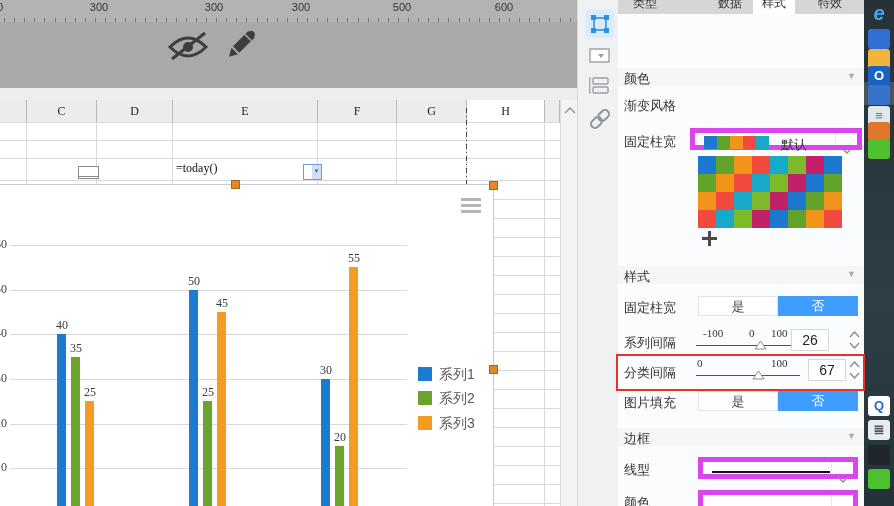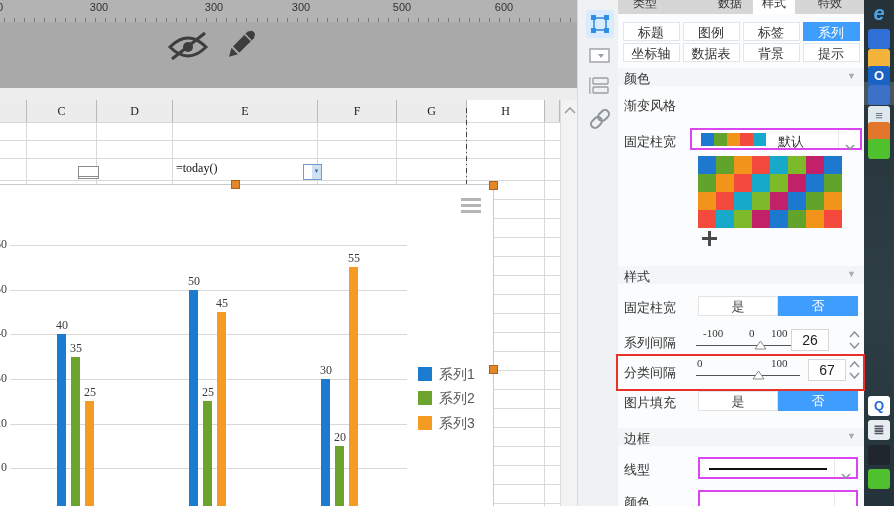--- a/index.html
+++ b/index.html
@@ -64,21 +64,21 @@
   .seg .opt.active{background:#3f9dfd;color:#fff;}
   .toggle{position:absolute;left:80px;width:160px;height:20px;display:flex;}
   .toggle .yes{width:80px;background:#fff;border:1px solid #e3e3e3;box-sizing:border-box;font-size:13px;color:#444;text-align:center;line-height:19px;}
   .toggle .no{width:80px;background:#3f9dfd;font-size:13px;color:#fff;text-align:center;line-height:20px;}
   .slider-num{position:absolute;font-family:"Liberation Serif",serif;font-size:11px;color:#333;}
   .track{position:absolute;width:104px;height:1px;background:#555;}
   .spin{position:absolute;width:38px;height:22px;background:#fff;border:1px solid #d6d6d6;box-sizing:border-box;
         font-size:14px;color:#222;text-align:center;line-height:20px;}
   .spin-arrows{position:absolute;width:12px;height:22px;}
   #redbox{position:absolute;left:-2px;top:354px;width:245px;height:33px;border:2px solid #e8312a;z-index:20;pointer-events:none;}
-  .dropdown{position:absolute;width:160px;height:22px;background:#fff;border:2px solid #d946ef;box-sizing:border-box;font-family:Liberation Mono, monospace;}
+  .dropdown{position:absolute;width:160px;height:22px;background:#fff;border:5px solid #d946ef;box-sizing:border-box;}
   .dropdown .chev{position:absolute;right:0;top:0;width:22px;height:100%;border-left:1px solid #e8e8e8;text-align:center;padding-top:7px;box-sizing:border-box;}
   .chip{display:inline-block;width:13px;height:13px;}
   #scheme-grid{position:absolute;left:80px;top:156px;width:144px;height:72px;font-size:0;}
   .gcell{display:inline-block;width:18px;height:18px;}
   #plus-icon{position:absolute;left:84px;top:231px;width:15px;height:15px;}
   #plus-icon:before,#plus-icon:after{content:"";position:absolute;background:#4a4a4a;}
   #plus-icon:before{left:6px;top:0;width:3px;height:15px;}
   #plus-icon:after{left:0;top:6px;width:15px;height:3px;}
 
   
@@ -303,30 +303,20 @@
   </svg>
 </div>
 
 <div class="abs" id="panel">
   <div id="tabstrip">
         <div class="tab" style="left: 6px;">类型</div>
         <div class="tab" style="left: 91px;">数据</div>
         <div class="tab active" style="left: 135px;">样式</div>
         <div class="tab" style="left: 191px;">特效</div>
       </div>
-  <div class="navgrid">
-        <div class="navbtn">标题</div>
-        <div class="navbtn">图例</div>
-        <div class="navbtn">标签</div>
-        <div class="navbtn active">系列</div>
-        <div class="navbtn">坐标轴</div>
-        <div class="navbtn">数据表</div>
-        <div class="navbtn">背景</div>
-        <div class="navbtn">提示</div>
-      </div>
 
   <div class="sechead" style="top:68px">
     <span class="t">颜色</span>
     <span class="tri">▼</span>
   </div>
   <div class="plabel" style="top:97px">渐变风格</div>
 
   <div class="plabel" style="top:133px">固定柱宽</div>
   <div class="dropdown" style="left:72px;top:128px;width:172px">
     <span id="scheme-chips" style="position:absolute;left:9px;top:3px;font-size:0"><div class="chip" style="display: inline-block; background: rgb(29, 120, 208);"></div><div class="chip" style="display: inline-block; background: rgb(97, 163, 43);"></div><div class="chip" style="display: inline-block; background: rgb(242, 148, 25);"></div><div class="chip" style="display: inline-block; background: rgb(244, 73, 61);"></div><div class="chip" style="display: inline-block; background: rgb(23, 169, 201);"></div></span>

